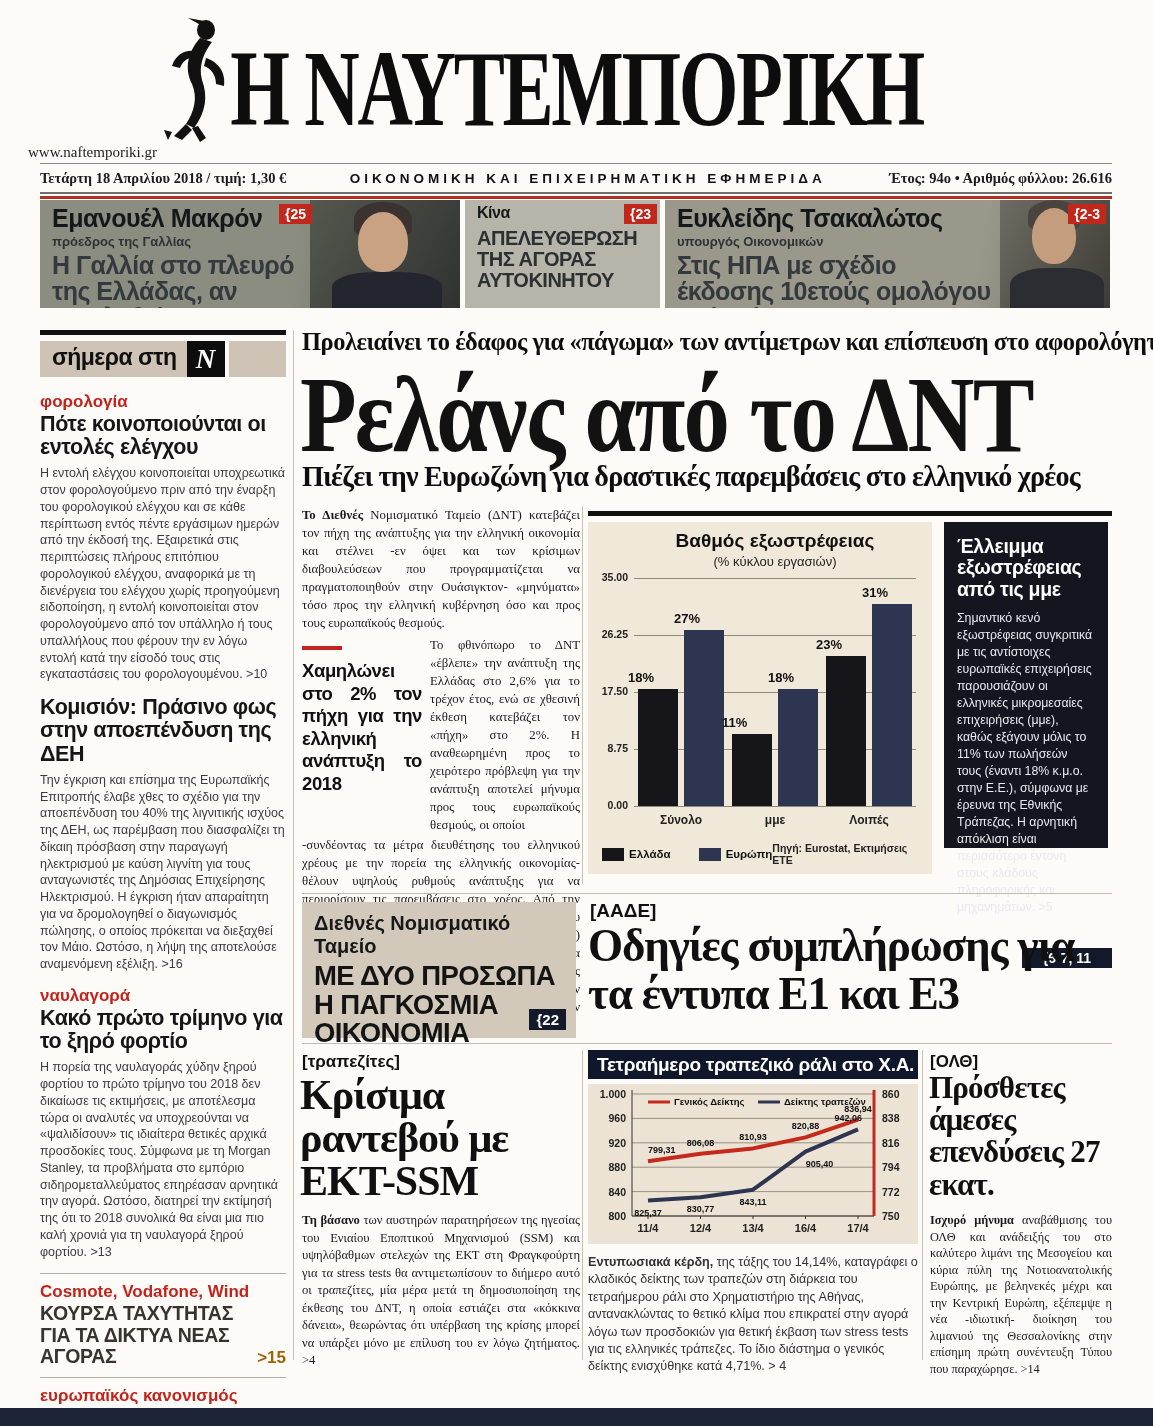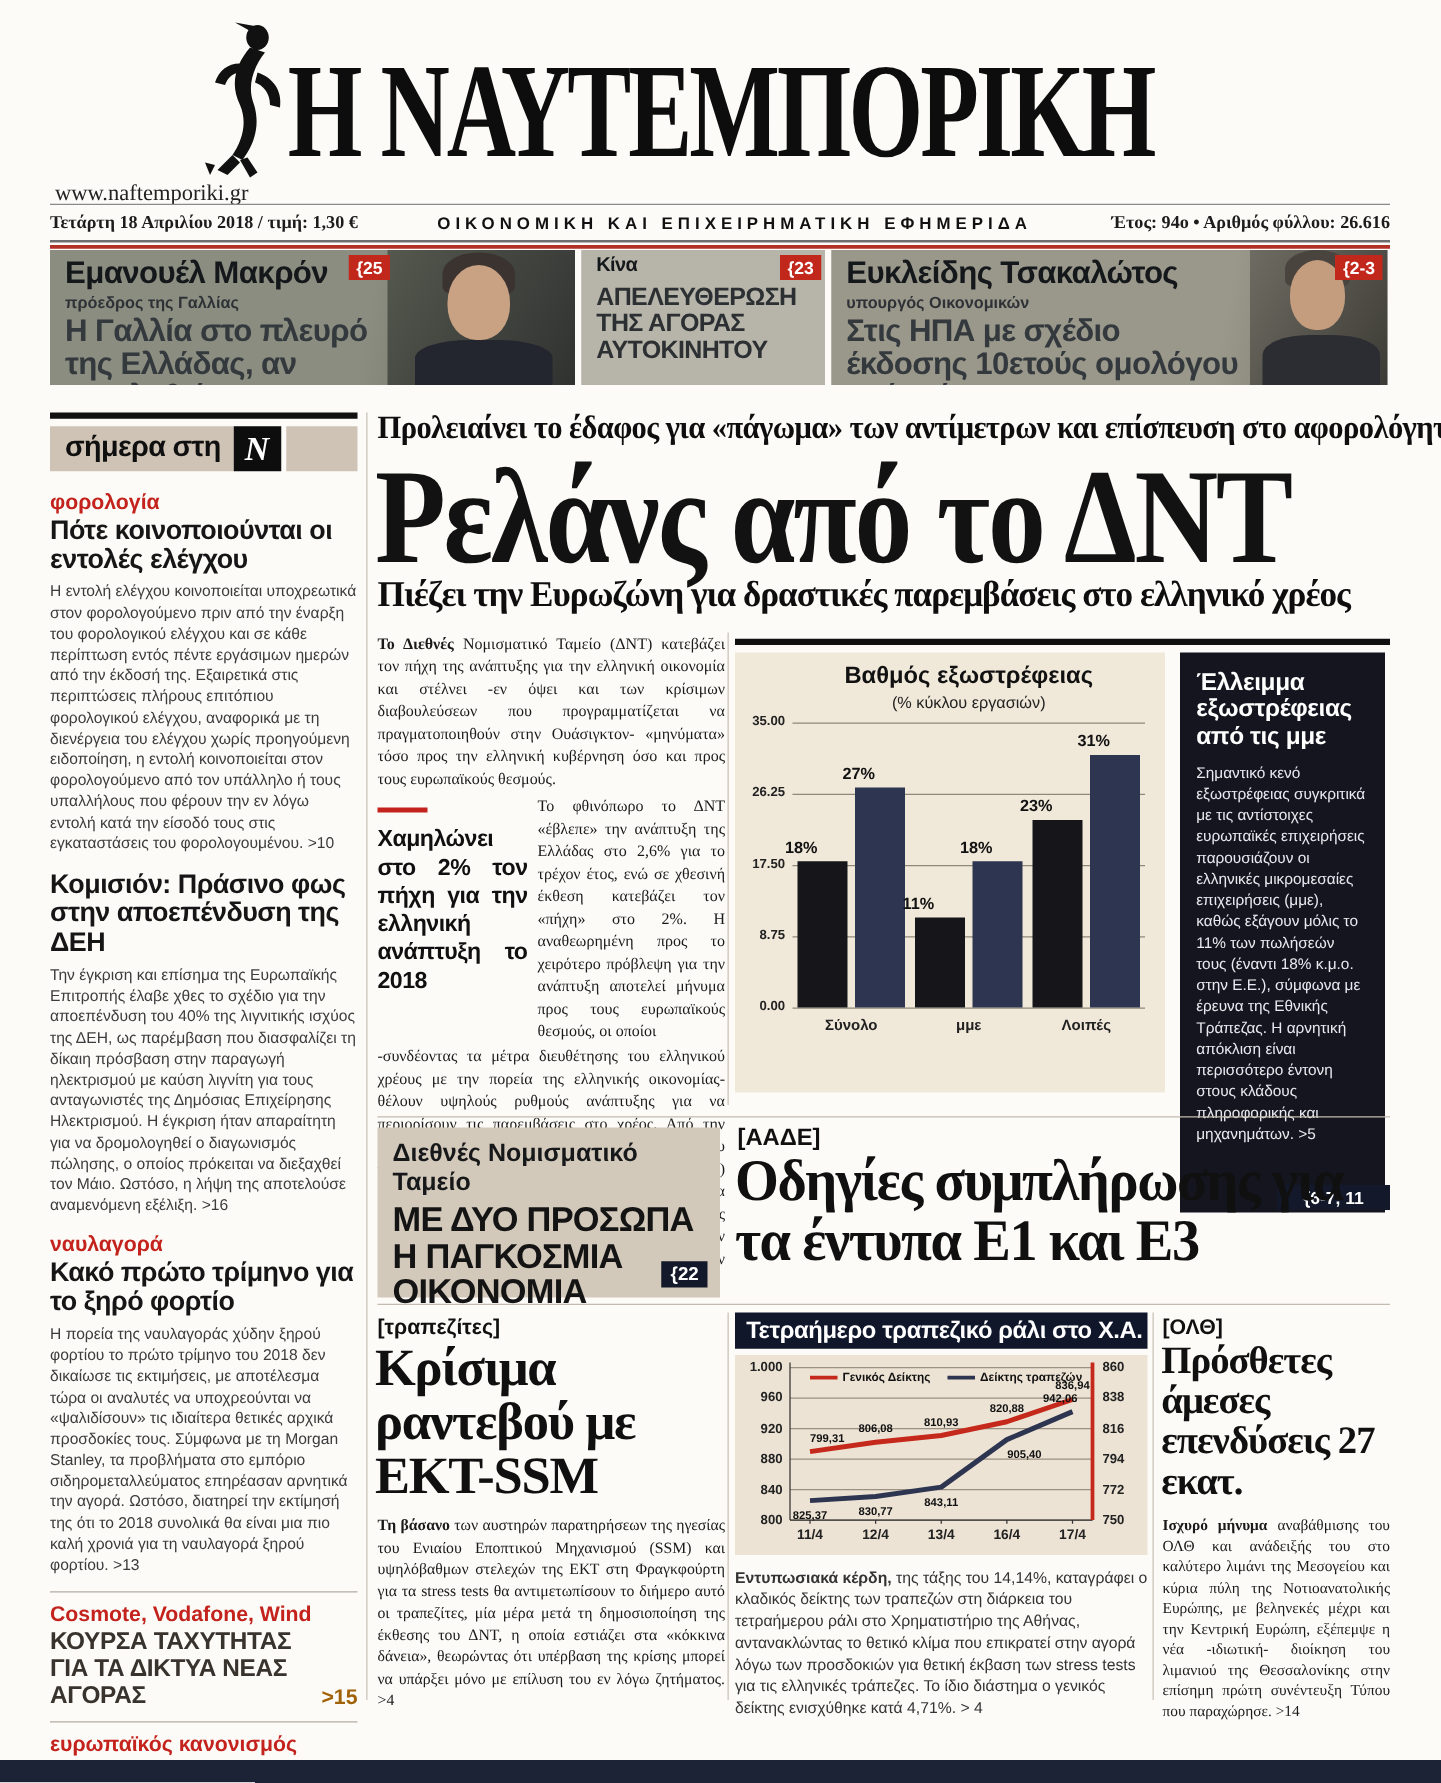--- a/index.html
+++ b/index.html
@@ -1,20 +1,20 @@
 <!DOCTYPE html>
 <html><head>
 <meta charset="utf-8">
 <style>
   html,body{margin:0;padding:0;background:#e8e6e0;}
   .page{width:1153px;height:1426px;position:relative;background:#fcfbf8;font-family:"Liberation Sans",sans-serif;overflow:hidden;margin:0 auto;border-right:2px solid #d8d5cd;}
   
   .logo{position:absolute;left:148px;top:8px;width:100px;height:142px;}
   .mast-title{position:absolute;left:0;top:26px;width:1153px;text-align:center;font-family:"Liberation Serif",serif;font-weight:700;font-size:96px;letter-spacing:-3px;color:#0d0d0d;transform:scaleX(.8) scaleY(1.12);transform-origin:center top;white-space:nowrap;}
-  .mast-url{position:absolute;left:44px;top:144px;font-family:"Liberation Serif",serif;font-size:18px;color:#222;}
+  .mast-url{position:absolute;left:28px;top:144px;font-family:"Liberation Serif",serif;font-size:15px;color:#222;}
   .infobar{position:absolute;left:40px;top:163px;width:1072px;height:28px;border-top:1px solid #8a8a8a;border-bottom:2px solid #6e6e6e;display:flex;align-items:center;justify-content:space-between;}
   .info-left,.info-right{font-family:"Liberation Serif",serif;font-weight:700;font-size:14.5px;color:#1c1c1c;}
   .info-center{font-weight:700;font-size:13.5px;letter-spacing:4px;color:#111;}
   
   .strip-rule{position:absolute;left:40px;top:196px;width:1072px;height:3px;background:#b23127;}
   .pbox{position:absolute;top:200px;height:108px;overflow:hidden;}
   .pbox1{left:40px;width:420px;background:linear-gradient(100deg,#8b8d80 60%,#5b6058 100%);}
   .pbox2{left:465px;width:195px;background:#b7b4aa;}
   .pbox3{left:665px;width:445px;background:linear-gradient(100deg,#9a978b 70%,#6c6a60 100%);}
   .pname{position:absolute;left:12px;top:4px;font-size:25px;font-weight:700;color:#15181b;letter-spacing:-.5px;}
@@ -60,21 +60,21 @@
   .bc-sub{position:absolute;left:46px;top:32px;width:282px;text-align:center;font-size:13px;color:#222;}
   .bc-grid{position:absolute;height:1px;background:#8f887c;}
   .bc-tick{position:absolute;text-align:right;font-size:10.5px;font-weight:700;color:#222;}
   .bc-bar{position:absolute;}
   .bc-val{position:absolute;font-size:13px;font-weight:700;color:#111;}
   .bc-cat{position:absolute;text-align:center;font-size:12px;font-weight:700;color:#222;}
   .bc-legend{position:absolute;left:14px;bottom:8px;width:316px;display:flex;align-items:center;font-size:11.5px;font-weight:700;color:#111;}
   .bc-sw{width:24px;height:13px;margin-right:5px;}
   .bc-src{margin-left:auto;font-size:10.5px;font-weight:700;color:#222;}
   
-  .darkbox{position:absolute;left:944px;top:522px;width:164px;height:448px;background:#15151f;color:#fff;padding:14px 13px;box-sizing:border-box;}
+  .darkbox{position:absolute;left:944px;top:522px;width:164px;height:326px;background:#15151f;color:#fff;padding:14px 13px;box-sizing:border-box;}
   .db-title{font-weight:700;font-size:19.5px;line-height:1.1;letter-spacing:-.3px;margin-bottom:10px;}
   .db-body{font-size:12.3px;line-height:1.38;color:#e9e9ef;}
   
   .imfbox{position:absolute;left:302px;top:902px;width:274px;height:136px;background:#d3c9bb;padding:10px 12px;box-sizing:border-box;}
   .imf-k{font-weight:700;font-size:20px;color:#17181a;margin-bottom:4px;}
   .imf-t{font-weight:700;font-size:27.5px;line-height:1.04;letter-spacing:-.6px;color:#141414;}
   .imf-badge{position:absolute;right:10px;bottom:8px;background:#13192a;color:#fff;font-weight:700;font-size:15px;padding:2px 7px;}
   .aade-label{position:absolute;left:590px;top:900px;font-weight:700;font-size:19px;color:#101010;}
   .aade-badge{position:absolute;right:41px;top:948px;background:#13192a;color:#fff;font-weight:700;font-size:14px;padding:2px 21px;}
   .aade-head{position:absolute;left:588px;top:922px;width:524px;font-family:"Liberation Serif",serif;font-weight:700;font-size:47px;line-height:1.02;letter-spacing:-1.2px;color:#101010;transform:scaleX(.96);transform-origin:left top;}
@@ -197,20 +197,27 @@
       <div class="txt">Το φθινόπωρο το ΔΝΤ «έβλεπε» την ανάπτυξη της Ελλάδας στο 2,6% για το τρέχον έτος, ενώ σε χθεσινή έκθεση κατεβάζει τον «πήχη» στο 2%. Η αναθεωρημένη προς το χειρότερο πρόβλεψη για την ανάπτυξη αποτελεί μήνυμα προς τους ευρωπαϊκούς θεσμούς, οι οποίοι</div>
     </div>
     <span>-συνδέοντας τα μέτρα διευθέτησης του ελληνικού χρέους με την πορεία της ελληνικής οικονομίας- θέλουν υψηλούς ρυθμούς ανάπτυξης για να περιορίσουν τις παρεμβάσεις στο χρέος. Από την άλλη, η εκτίμηση του ΔΝΤ για την πορεία του πρωτογενούς πλεονάσματος (ειδικά για το 2019) ενδιαφέρει την ελληνική πλευρά, η οποία θέλει να αποφύγει το ενδεχόμενο πρόωρης μείωσης της έκπτωσης φόρου αλλά και του «παγώματος» των θετικών μέτρων που έχουν ήδη ψηφιστεί για την επόμενη χρονιά. &gt;2-3</span>
   </div>
   <div class="vrule" style="left:582px;top:506px;height:378px;"></div>
 
   <div class="chart-toprule"></div>
   <div class="barchart" id="barchart">
     <div class="bc-title">Βαθμός εξωστρέφειας</div>
     <div class="bc-sub">(% κύκλου εργασιών)</div>
+    <div class="bc-legend">
+      <span class="bc-sw" style="background:#16161a;"></span>
+      <span>Ελλάδα</span>
+      <span class="bc-sw" style="background:#2d3550;margin-left:28px;"></span>
+      <span>Ευρώπη</span>
+      <span class="bc-src">Πηγή: Eurostat, Εκτιμήσεις ΕΤΕ</span>
+    </div>
   <div class="bc-grid" style="left: 46px; top: 56px; width: 282px;"></div>
       <div class="bc-tick" style="left: 2px; top: 49px; width: 38px;">35.00</div>
       <div class="bc-grid" style="left: 46px; top: 113px; width: 282px;"></div>
       <div class="bc-tick" style="left: 2px; top: 106px; width: 38px;">26.25</div>
       <div class="bc-grid" style="left: 46px; top: 170px; width: 282px;"></div>
       <div class="bc-tick" style="left: 2px; top: 163px; width: 38px;">17.50</div>
       <div class="bc-grid" style="left: 46px; top: 227px; width: 282px;"></div>
       <div class="bc-tick" style="left: 2px; top: 220px; width: 38px;">8.75</div>
       <div class="bc-grid" style="left: 46px; top: 284px; width: 282px;"></div>
       <div class="bc-tick" style="left: 2px; top: 277px; width: 38px;">0.00</div>

